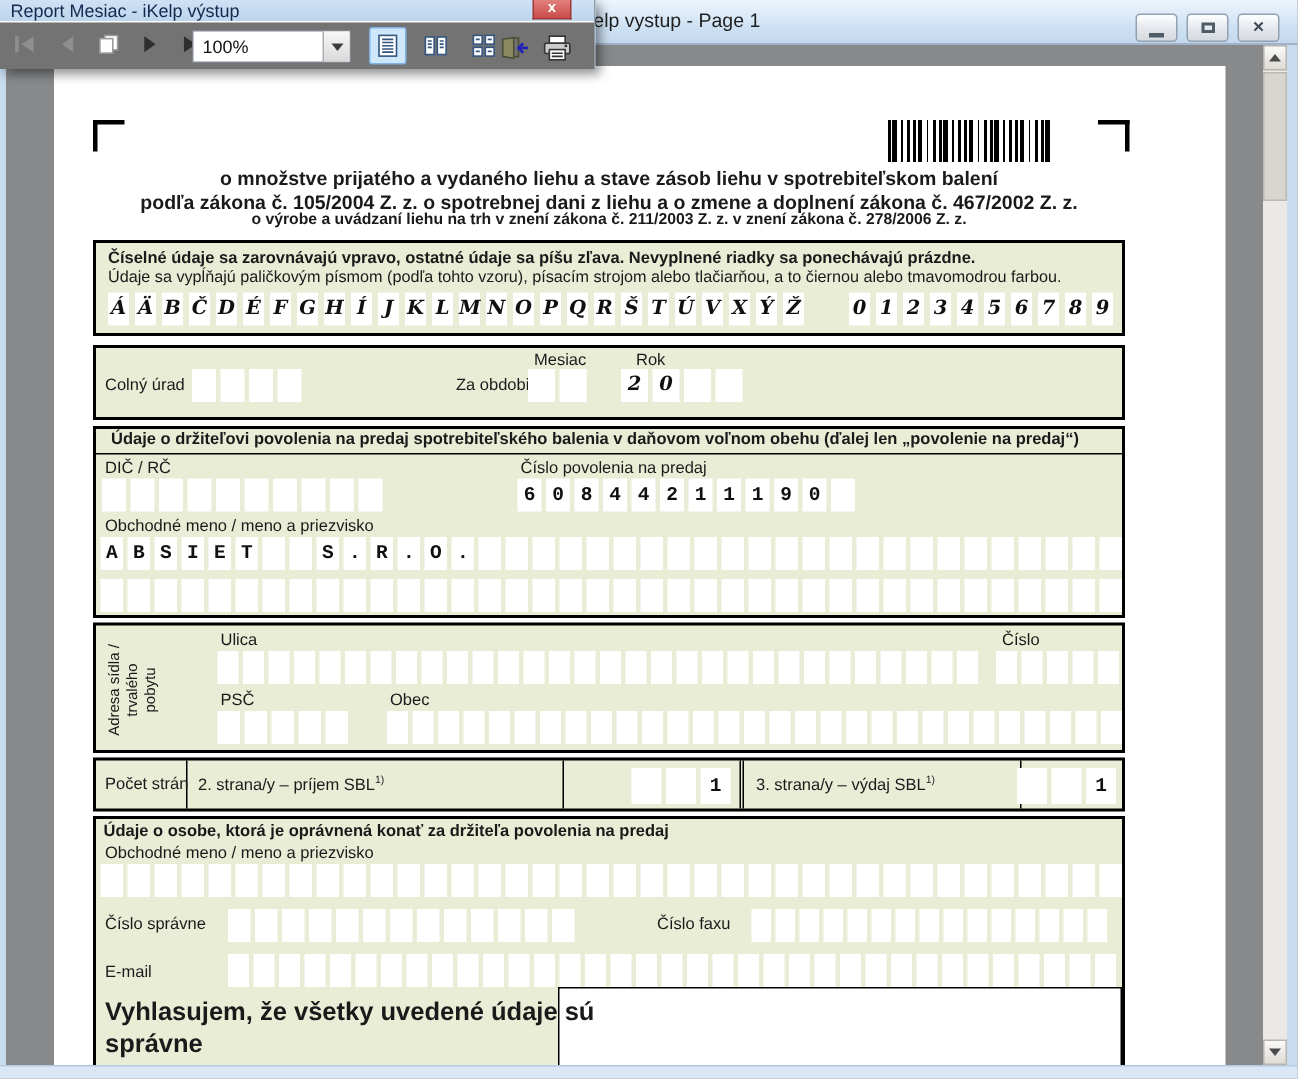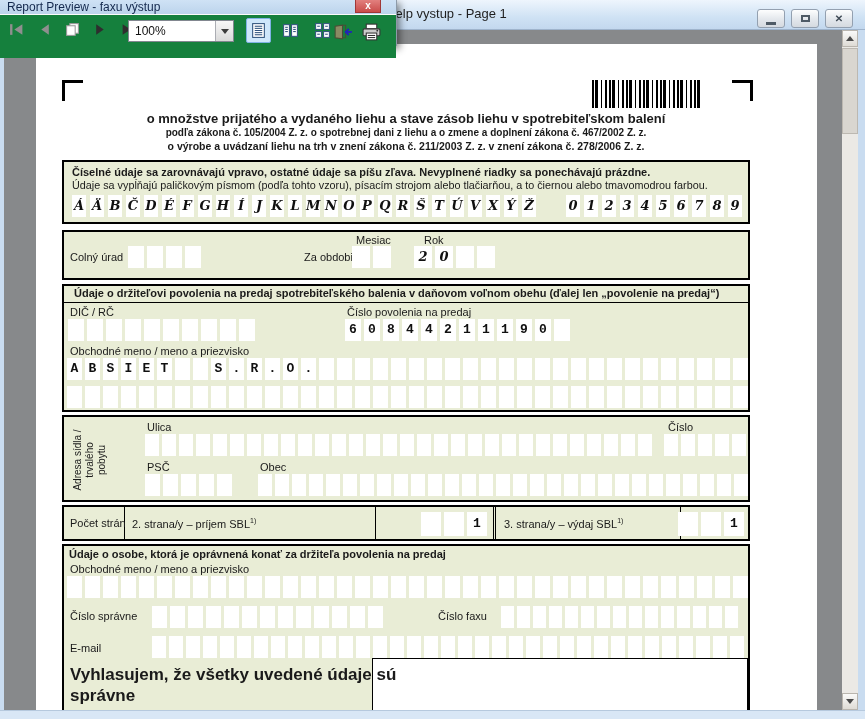--- a/index.html
+++ b/index.html
@@ -33,21 +33,21 @@
   
   .page{position:absolute;left:36px;top:44px;width:781px;height:666px;background:#fff;overflow:hidden;color:#1a1a1a;}
   .cropmark{position:absolute;width:18px;height:18px;}
   .crop-l{left:26px;top:36px;border-left:3px solid #000;border-top:3px solid #000;}
   .crop-r{left:696px;top:36px;border-right:3px solid #000;border-top:3px solid #000;}
   .form-title{position:absolute;left:26px;top:38px;width:688px;text-align:center;
     font-size:23px;font-weight:bold;letter-spacing:1px;}
   .barcode{position:absolute;left:556px;top:36px;width:110px;height:28px;
     background:repeating-linear-gradient(90deg,#000 0 2px,#fff 2px 3px,#000 3px 6px,#fff 6px 9px,#000 9px 10px,#fff 10px 13px,#000 13px 15px,#fff 15px 17px);}
   .form-subtitle{position:absolute;left:26px;top:67px;width:688px;text-align:center;font-size:13px;font-weight:bold;}
-  .legal1{position:absolute;left:26px;top:83px;width:688px;text-align:center;font-size:10px;font-weight:bold;}
+  .legal1{position:absolute;left:26px;top:83px;width:688px;text-align:center;font-size:13px;font-weight:bold;}
   .legal2{position:absolute;left:26px;top:96px;width:688px;text-align:center;font-size:10.5px;font-weight:bold;}
 
   .sec{position:absolute;left:26px;width:688px;background:#e9edd6;border:2px solid #000;box-sizing:border-box;}
   .s1{top:116px;height:64px;padding:4px 8px;}
   .s2{top:186px;height:50px;}
   .s3{top:240px;height:128px;}
   .s4{top:371px;height:87px;}
   .s5{top:461px;height:36px;}
   .s6{top:500px;height:170px;}
 
@@ -77,21 +77,21 @@
   .declbox{position:absolute;left:308px;top:112px;width:376px;height:58px;background:#fff;border:1px solid #000;box-sizing:border-box;}
 
   
   .pv-window{position:absolute;left:0;top:0;width:397px;height:46px;box-shadow:3px 3px 7px rgba(0,0,0,.45);
     border-right:1px solid #8d9aa8;border-bottom:1px solid #8d9aa8;box-sizing:border-box;}
   .pv-titlebar{position:absolute;left:0;top:0;width:100%;height:14px;background:linear-gradient(#cfe2f5,#bcd4ec);}
   .pv-title{position:absolute;left:7px;top:0px;font-size:12px;color:#14294e;white-space:nowrap;}
   .pv-close{position:absolute;left:355px;top:0;width:26px;height:13px;background:linear-gradient(#e2807e,#c94c4a);
     border:1px solid #a03737;border-top:none;box-sizing:border-box;display:flex;align-items:center;justify-content:center;
     color:#fff;font-size:10px;font-weight:bold;line-height:1;}
-  .pv-toolbar{position:absolute;left:0;top:14px;width:100%;height:44px;background:#15803d;border-top:1px solid #fbfbfb;box-sizing:border-box;}
+  .pv-toolbar{position:absolute;left:0;top:14px;width:100%;height:32px;background:#737373;border-top:1px solid #fbfbfb;box-sizing:border-box;}
   .navgroup{position:absolute;left:9px;top:8px;display:flex;gap:13px;align-items:center;}
   .navico{width:15px;height:13px;display:flex;align-items:center;justify-content:center;}
   .ico-dis{color:#8f8f8f;} .ico-en{color:#2e2e2e;} .ico-pg{color:#9a9a9a;}
   .combo{position:absolute;left:128px;top:5px;width:106px;height:22px;background:#fff;border:1px solid #828790;box-sizing:border-box;}
   .combo-text{position:absolute;left:6px;top:3px;font-size:12px;color:#111;}
   .combo-btn{position:absolute;right:0;top:0;width:18px;height:20px;background:linear-gradient(#f7f7f7,#dadada);
     border-left:1px solid #abadb3;box-sizing:border-box;display:flex;align-items:center;justify-content:center;}
   .combo-arrow{width:0;height:0;border-left:4px solid transparent;border-right:4px solid transparent;border-top:5px solid #3c3c3c;}
   .viewgroup{position:absolute;left:246px;top:3px;display:flex;gap:7px;}
   .viewbtn{width:25px;height:25px;display:flex;align-items:center;justify-content:center;border:1px solid transparent;box-sizing:border-box;}
@@ -547,21 +547,21 @@
     <div class="scroll-thumb"></div>
     <div class="scroll-btn scroll-down">
         <span class="tri-down"></span>
       </div>
   </div>
   <div class="win-border-right"></div>
   <div class="win-border-bottom"></div>
 
   <div class="pv-window">
     <div class="pv-titlebar">
-      <span class="pv-title">Report Preview - faxu výstup</span>
+      <span class="pv-title">Report Mesiac - iKelp výstup</span>
       <div class="pv-close">x</div>
     </div>
     <div class="pv-toolbar">
       <div class="navgroup">
         <span class="navico ico-dis">
           <svg width="15" height="13" viewBox="0 0 14 12" fill="currentColor">
               <rect x="1" y="1" width="2.2" height="10"></rect>
               <path d="M12.5 1 L5 6 L12.5 11 Z"></path>
             </svg>
         </span>

